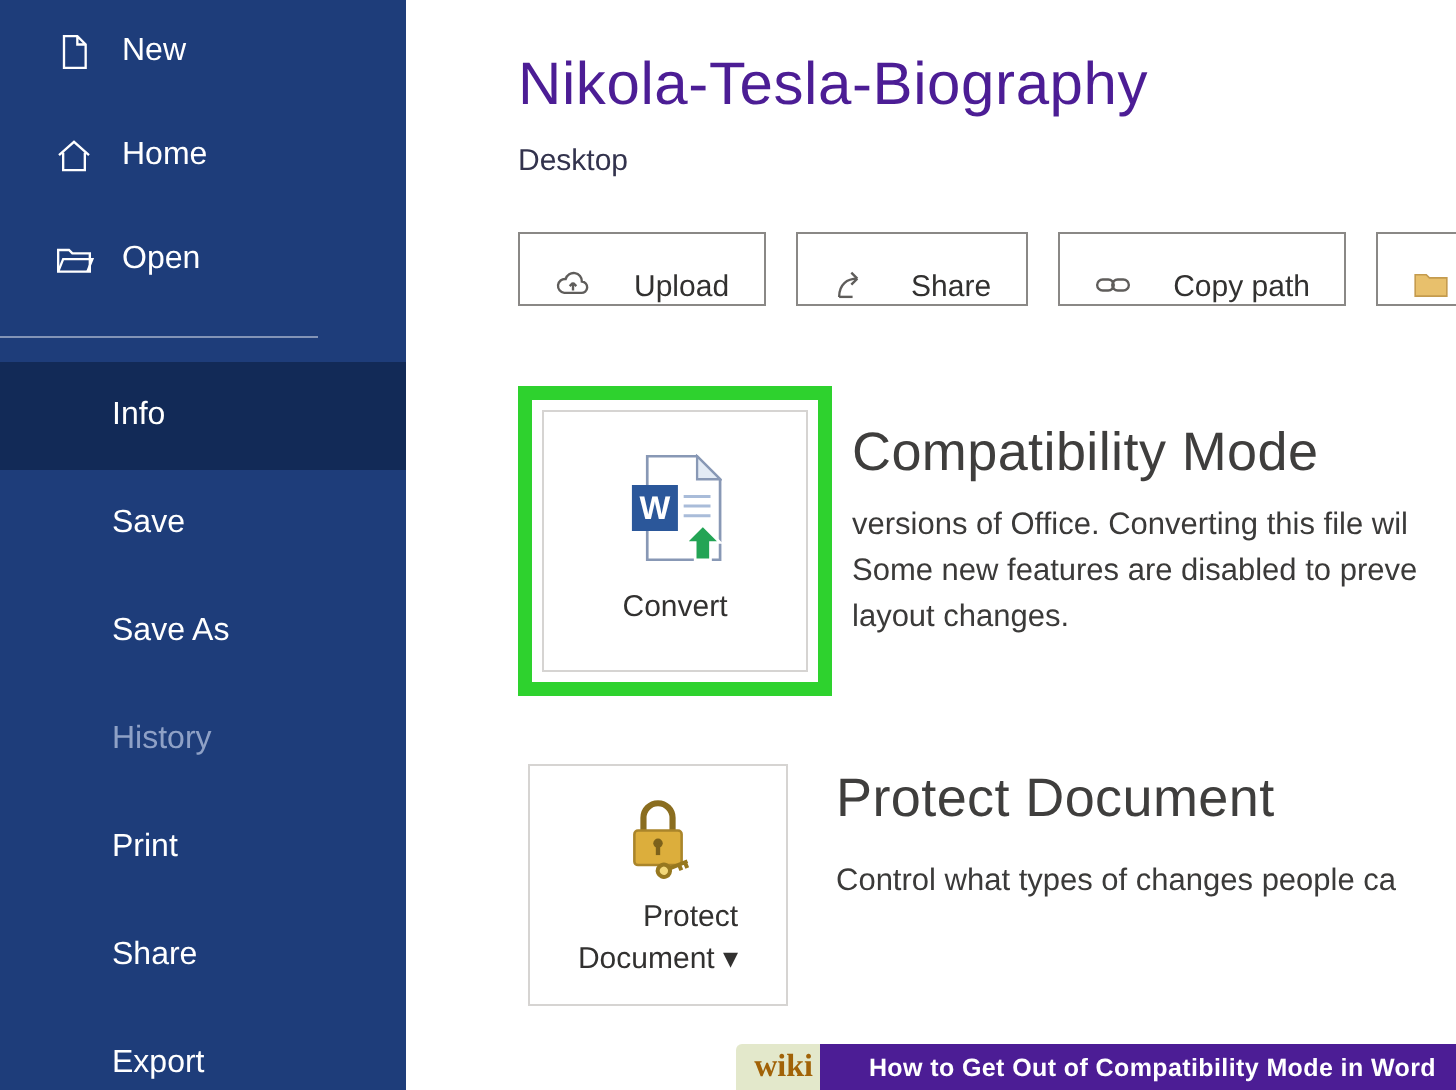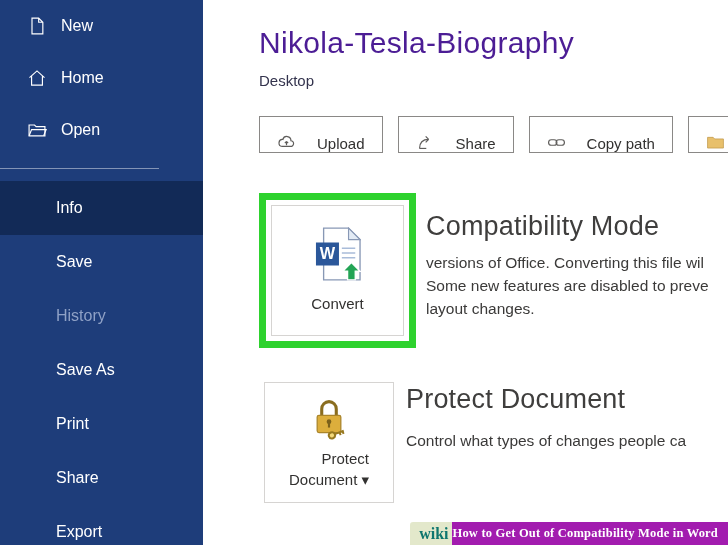--- a/index.html
+++ b/index.html
@@ -31,30 +31,30 @@
   .row-protect { margin-top: 34px; }
 
   .green-wrap { border: 7px solid #2ed22e; padding: 5px; background: #fff; flex: none; }
   .tile { width: 133px; height: 131px; background: #fff; border: 1px solid #d6d4d2; display: flex; flex-direction: column; align-items: center; justify-content: center; gap: 12px; cursor: pointer; }
   .tile-label { font-size: 15px; color: #323130; text-align: right; line-height: 21px; }
 
   .tile-protect { width: 130px; height: 121px; margin-left: 5px; gap: 8px; }
 
   .section-text { margin-left: 10px; min-width: 0; }
   .sec-text-compat { margin-top: 18px; }
-  .sec-text-protect { margin-left: 12px; margin-top: 2px; }
+  .sec-text-protect { margin-left: 24px; margin-top: 2px; }
   .sec-heading { font-size: 27px; font-weight: 400; color: #3f3e3d; letter-spacing: .2px; }
   .sec-body { margin-top: 9px; font-size: 15.5px; line-height: 23px; color: #3b3a39; }
   .sec-body div { white-space: nowrap; }
   .sec-body-protect { margin-top: 14px; }
 
   
   .watermark { position: absolute; right: 0; bottom: 0; height: 23px; display: flex; align-items: stretch; z-index: 5; }
-  .wm-wiki { background: rgba(223,229,196,0.88); display: flex; align-items: center; padding: 0 4px 0 9px; font-family: "Liberation Serif", serif; font-weight: bold; font-size: 16px; color: #0f766e; border-radius: 3px 0 0 0; }
-  .wm-title { background: #a21caf; color: #fff; font-weight: bold; font-size: 12.5px; display: flex; align-items: center; padding: 0 10px 0 0; letter-spacing: .2px; font-family: Liberation Serif, serif; }
+  .wm-wiki { background: rgba(223,229,196,0.88); display: flex; align-items: center; padding: 0 4px 0 9px; font-family: "Liberation Serif", serif; font-weight: bold; font-size: 16px; color: #a16207; border-radius: 3px 0 0 0; }
+  .wm-title { background: #4c1d95; color: #fff; font-weight: bold; font-size: 12.5px; display: flex; align-items: center; padding: 0 10px 0 24px; letter-spacing: .2px; }
 
   svg { display: block; }
 </style>
 </head>
 <body>
 
 <div class="app">
 
   <div class="sidebar">
 
@@ -87,25 +87,25 @@
     </div>
 
     <div class="sidebar-divider"></div>
 
     <div class="nav-item nav-sub selected">
       <span>Info</span>
     </div>
     <div class="nav-item nav-sub">
       <span>Save</span>
     </div>
+    <div class="nav-item nav-sub">
+      <span>Save As</span>
+    </div>
     <div class="nav-item nav-sub disabled">
       <span>History</span>
-    </div>
-    <div class="nav-item nav-sub">
-      <span>Save As</span>
     </div>
     <div class="nav-item nav-sub">
       <span>Print</span>
     </div>
     <div class="nav-item nav-sub">
       <span>Share</span>
     </div>
     <div class="nav-item nav-sub">
       <span>Export</span>
     </div>

